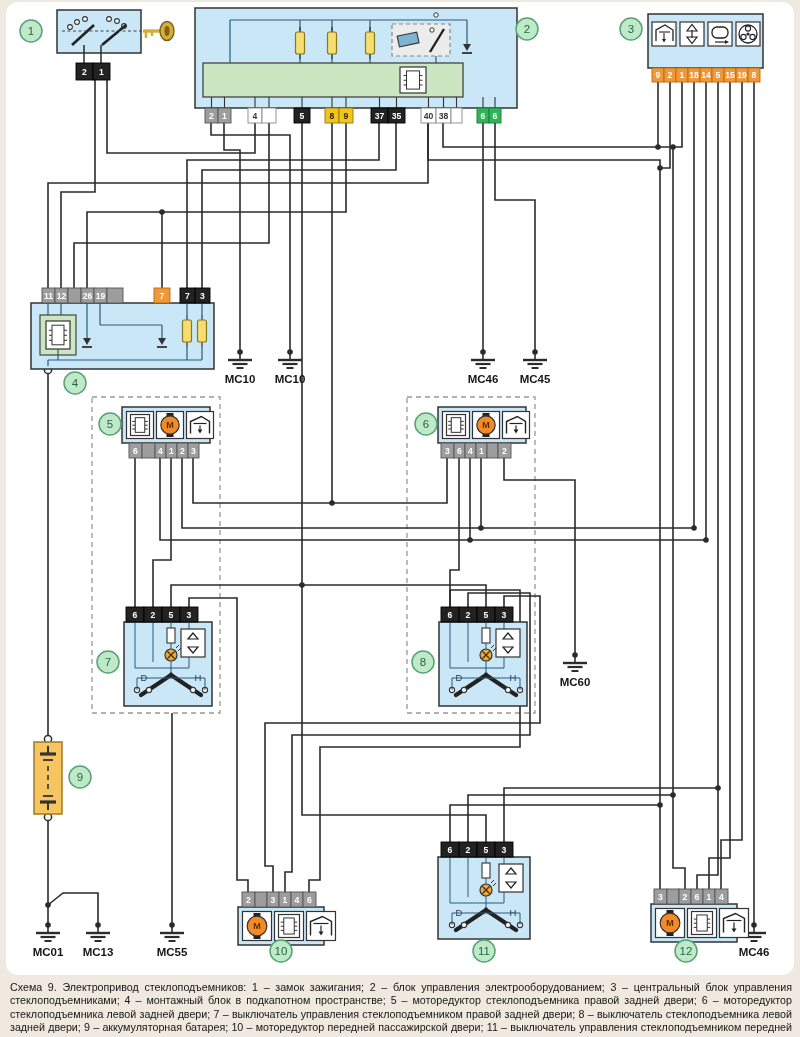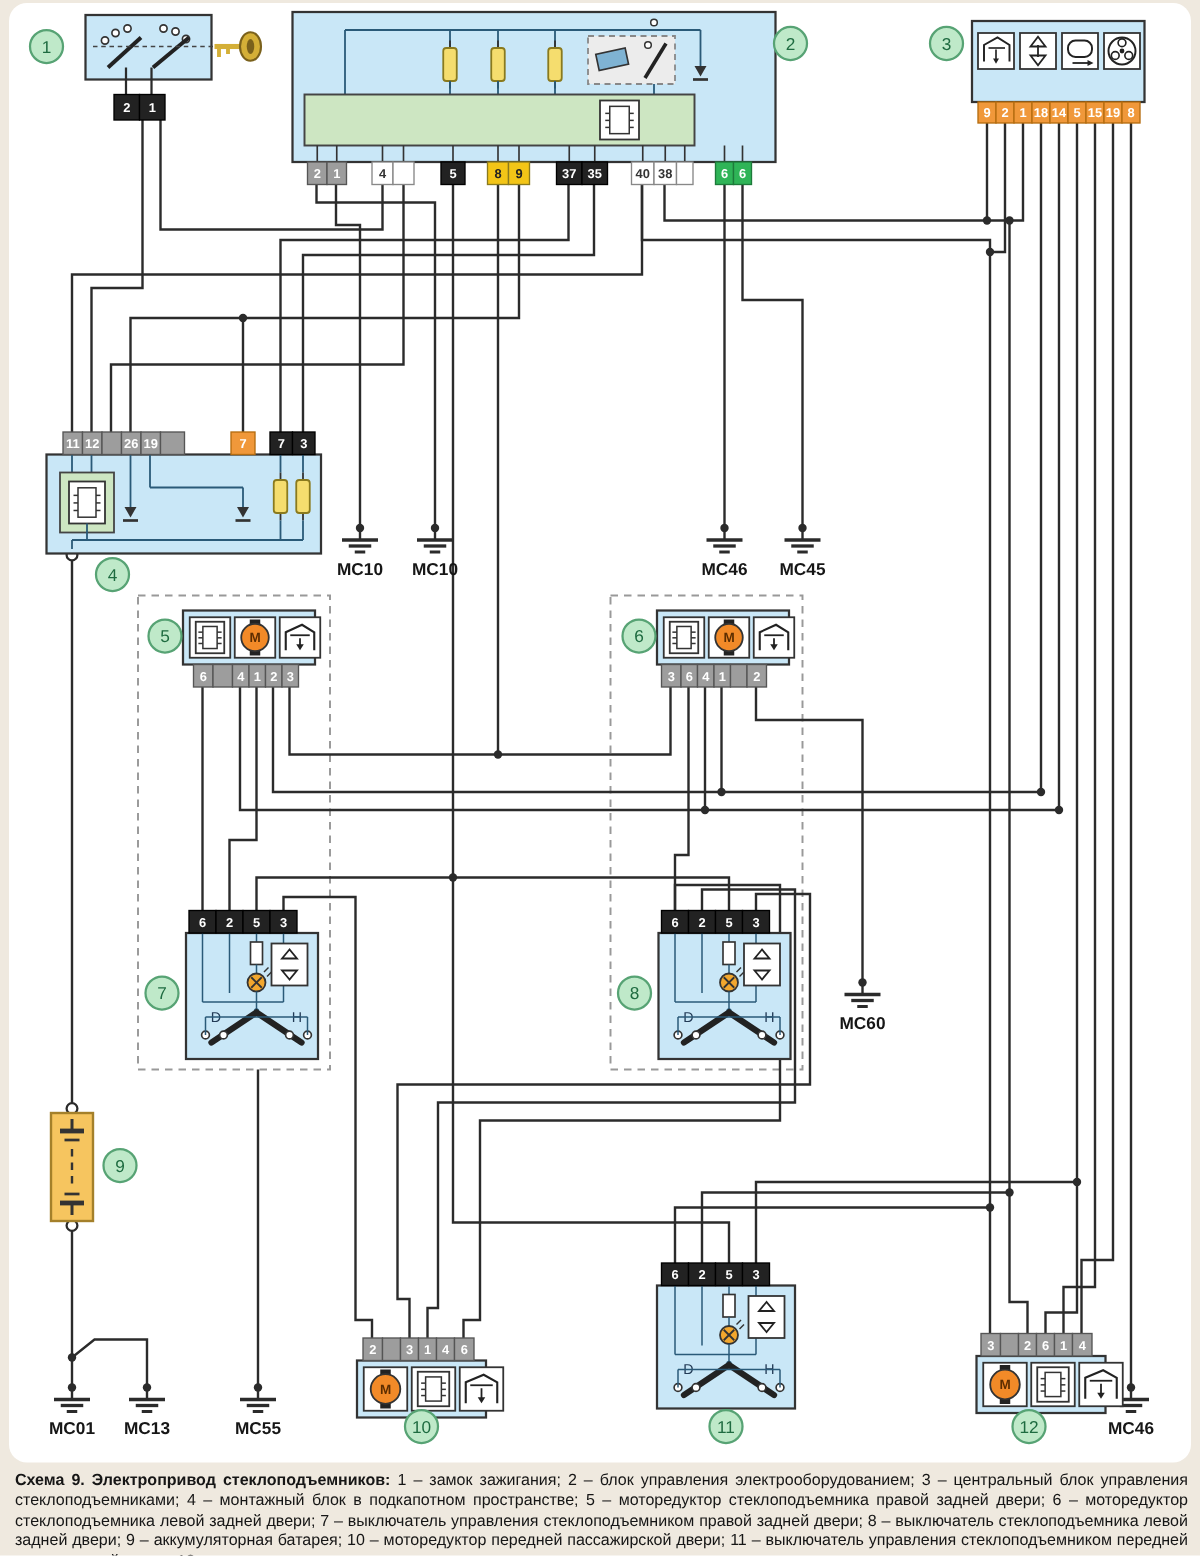--- a/index.html
+++ b/index.html
@@ -3,21 +3,21 @@
 <meta charset="utf-8">
 <style>
   html,body{margin:0;padding:0;}
   body{width:800px;height:1037px;position:relative;background:#efe9df;
        font-family:"Liberation Sans",sans-serif;overflow:hidden;}
   #panel{position:absolute;left:6px;top:2px;width:788px;height:973px;
          background:#ffffff;border-radius:12px;}
   #diagram{position:absolute;left:0;top:0;}
   #caption{position:absolute;left:10px;top:981px;width:782px;
            font-size:10.7px;line-height:1.26;color:#161616;text-align:justify;}
-  #caption b{font-weight:bold;}
+  #caption b{font-weight:normal;}
 </style>
 </head>
 <body>
 
 <div id="panel"></div>
 <svg id="diagram" width="800" height="1037">
     <rect x="92" y="397" width="128" height="316" fill="none" stroke="#999" stroke-width="1.3" stroke-dasharray="5,4"></rect>
     <rect x="407" y="397" width="128" height="316" fill="none" stroke="#999" stroke-width="1.3" stroke-dasharray="5,4"></rect>
     <polyline points="95,80 95,192 61,192 61,288" fill="none" stroke="#2b2b2b" stroke-width="1.6"></polyline>
     <polyline points="107,80 107,153 255,153 255,123" fill="none" stroke="#2b2b2b" stroke-width="1.6"></polyline>

